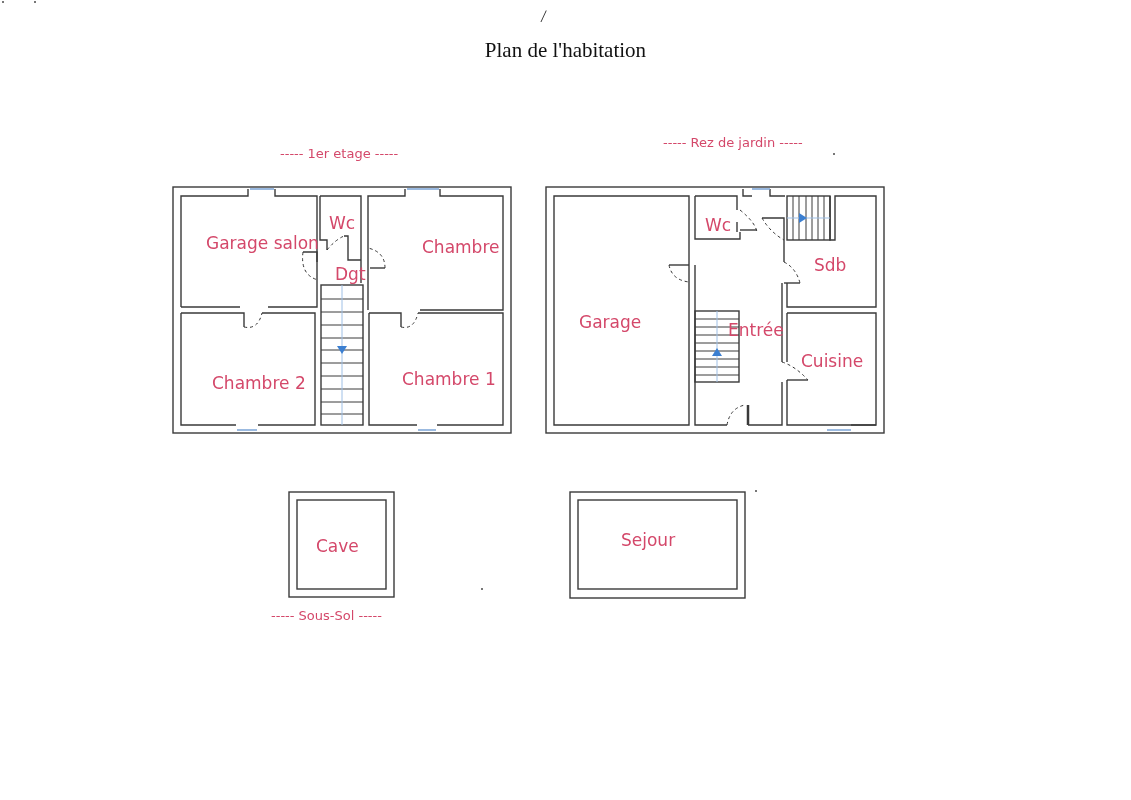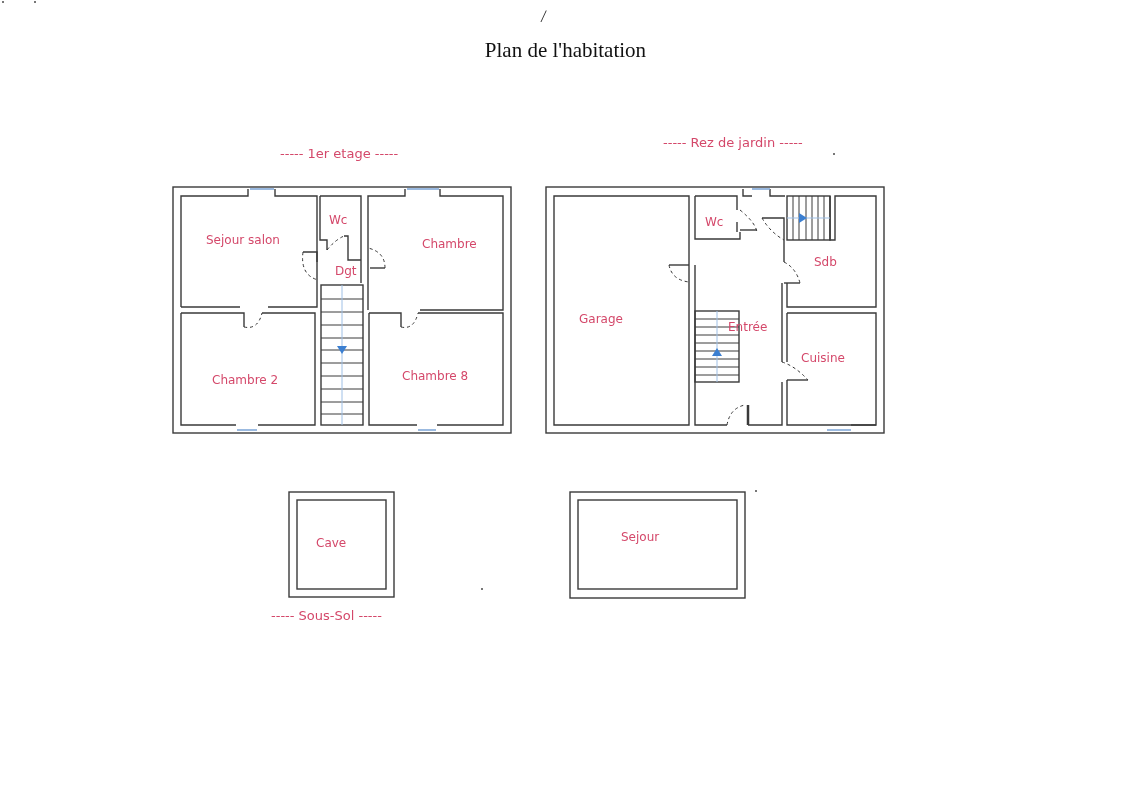--- a/index.html
+++ b/index.html
@@ -6,21 +6,21 @@
     body { width: 1131px; height: 800px; position: relative; overflow: hidden; font-family: "DejaVu Sans", sans-serif; }
     .doc-title {
       position: absolute; left: 0; width: 1131px; top: 38px; text-align: center;
       font-family: "Liberation Serif", serif; font-size: 21px; color: #111;
     }
     .mark { position: absolute; left: 541px; top: 6px; font-family: "Liberation Serif", serif; font-size: 18px; color: #222; transform: rotate(6deg); }
     .level-label {
       position: absolute; font-family: "DejaVu Sans", sans-serif; font-size: 13px; color: #d4486a; white-space: nowrap;
     }
     .room-label {
-      position: absolute; font-family: "DejaVu Sans", sans-serif; font-size: 12px; color: #d4486a; white-space: nowrap;
+      position: absolute; font-family: "DejaVu Sans", sans-serif; font-size: 17px; color: #d4486a; white-space: nowrap;
     }
     svg.plan { position: absolute; left: 0; top: 0; }
     .dot { position:absolute; width:2px; height:2px; background:#777; }
   </style>
 </head>
 <body>
 
 <div class="mark">/</div>
 <div class="doc-title">Plan de l'habitation</div>
 
@@ -165,26 +165,26 @@
   <g>
     <line x1="342" y1="285" x2="342" y2="425" stroke="#9fc0e6" stroke-width="1"></line>
     <polygon points="337,346 347,346 342,354" fill="#3b7fd1"></polygon>
     <line x1="717" y1="311" x2="717" y2="382" stroke="#9fc0e6" stroke-width="1"></line>
     <polygon points="712,356 722,356 717,348" fill="#3b7fd1"></polygon>
     <line x1="787" y1="218" x2="830" y2="218" stroke="#9fc0e6" stroke-width="1"></line>
     <polygon points="799,213 799,223 807,218" fill="#3b7fd1"></polygon>
   </g>
 </svg>
 
-<div class="room-label" style="left:206px; top:233px;">Sejour salon</div>
+<div class="room-label" style="left:206px; top:233px;">Garage salon</div>
 <div class="room-label" style="left:329px; top:213px;">Wc</div>
 <div class="room-label" style="left:422px; top:237px;">Chambre</div>
 <div class="room-label" style="left:335px; top:264px;">Dgt</div>
 <div class="room-label" style="left:212px; top:373px;">Chambre 2</div>
-<div class="room-label" style="left:402px; top:369px;">Chambre 8</div>
+<div class="room-label" style="left:402px; top:369px;">Chambre 1</div>
 
 <div class="room-label" style="left:705px; top:215px;">Wc</div>
 <div class="room-label" style="left:814px; top:255px;">Sdb</div>
 <div class="room-label" style="left:579px; top:312px;">Garage</div>
 <div class="room-label" style="left:728px; top:320px;">Entrée</div>
 <div class="room-label" style="left:801px; top:351px;">Cuisine</div>
 
 <div class="room-label" style="left:316px; top:536px;text-align:center;">Cave</div>
 <div class="room-label" style="left:621px; top:530px;">Sejour</div>
 

